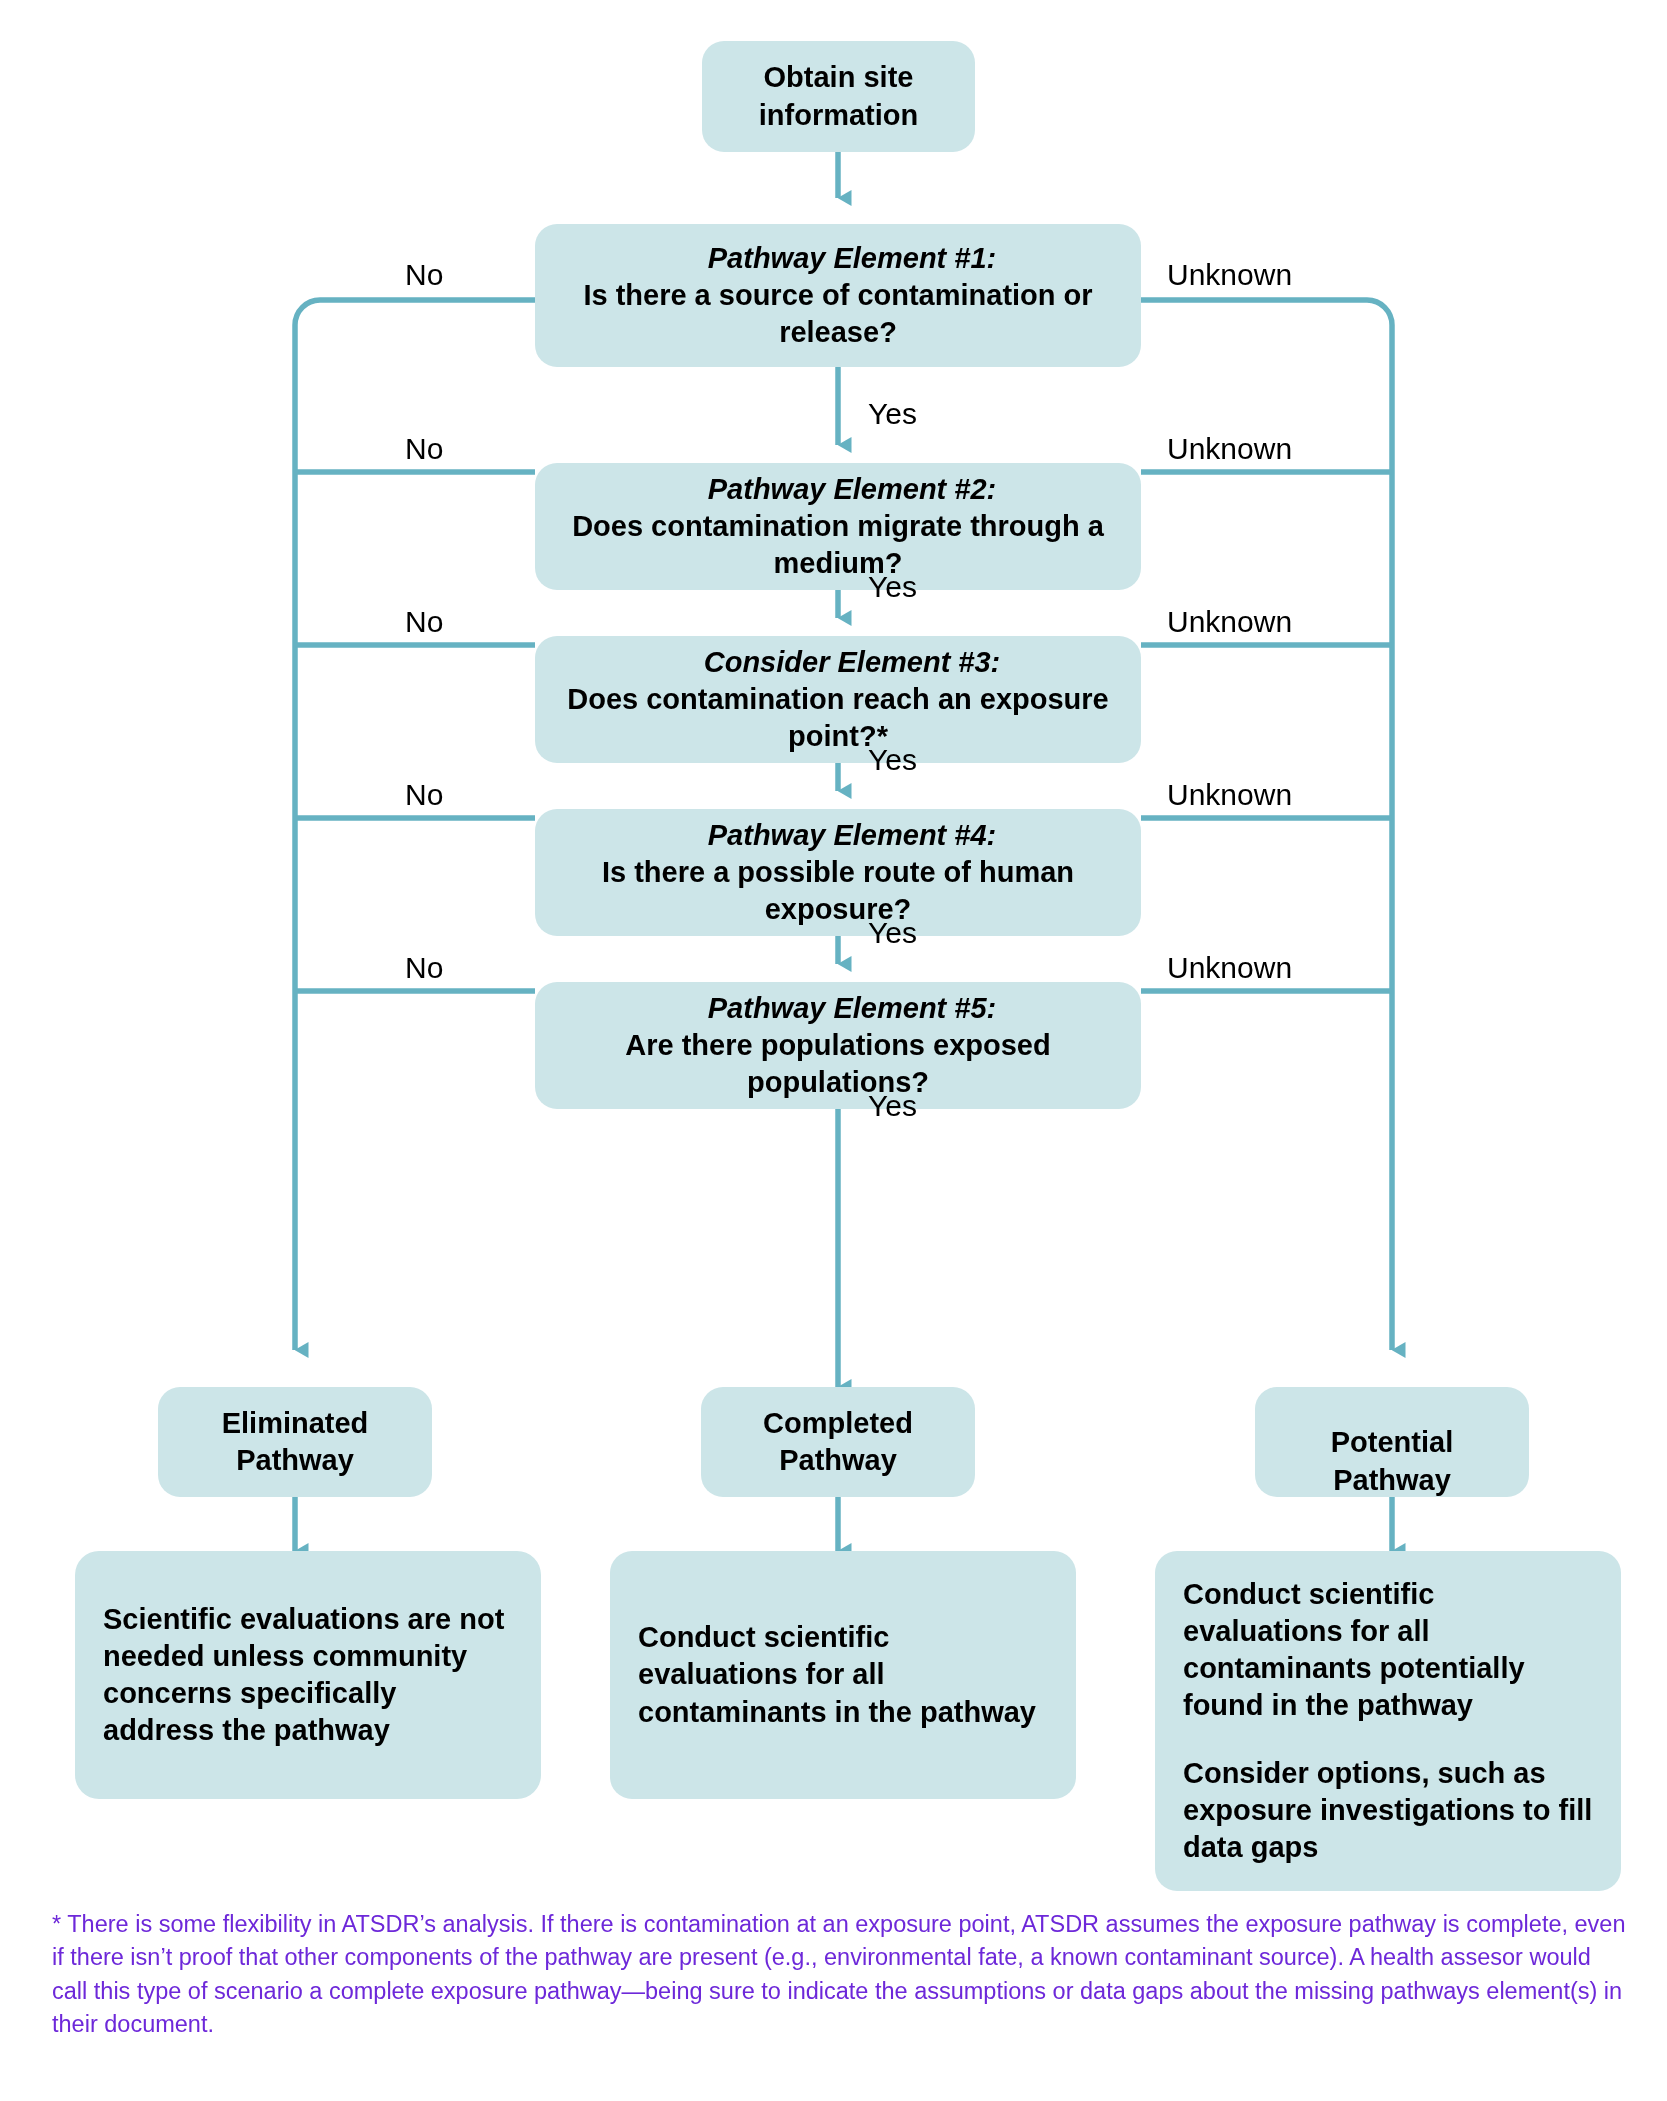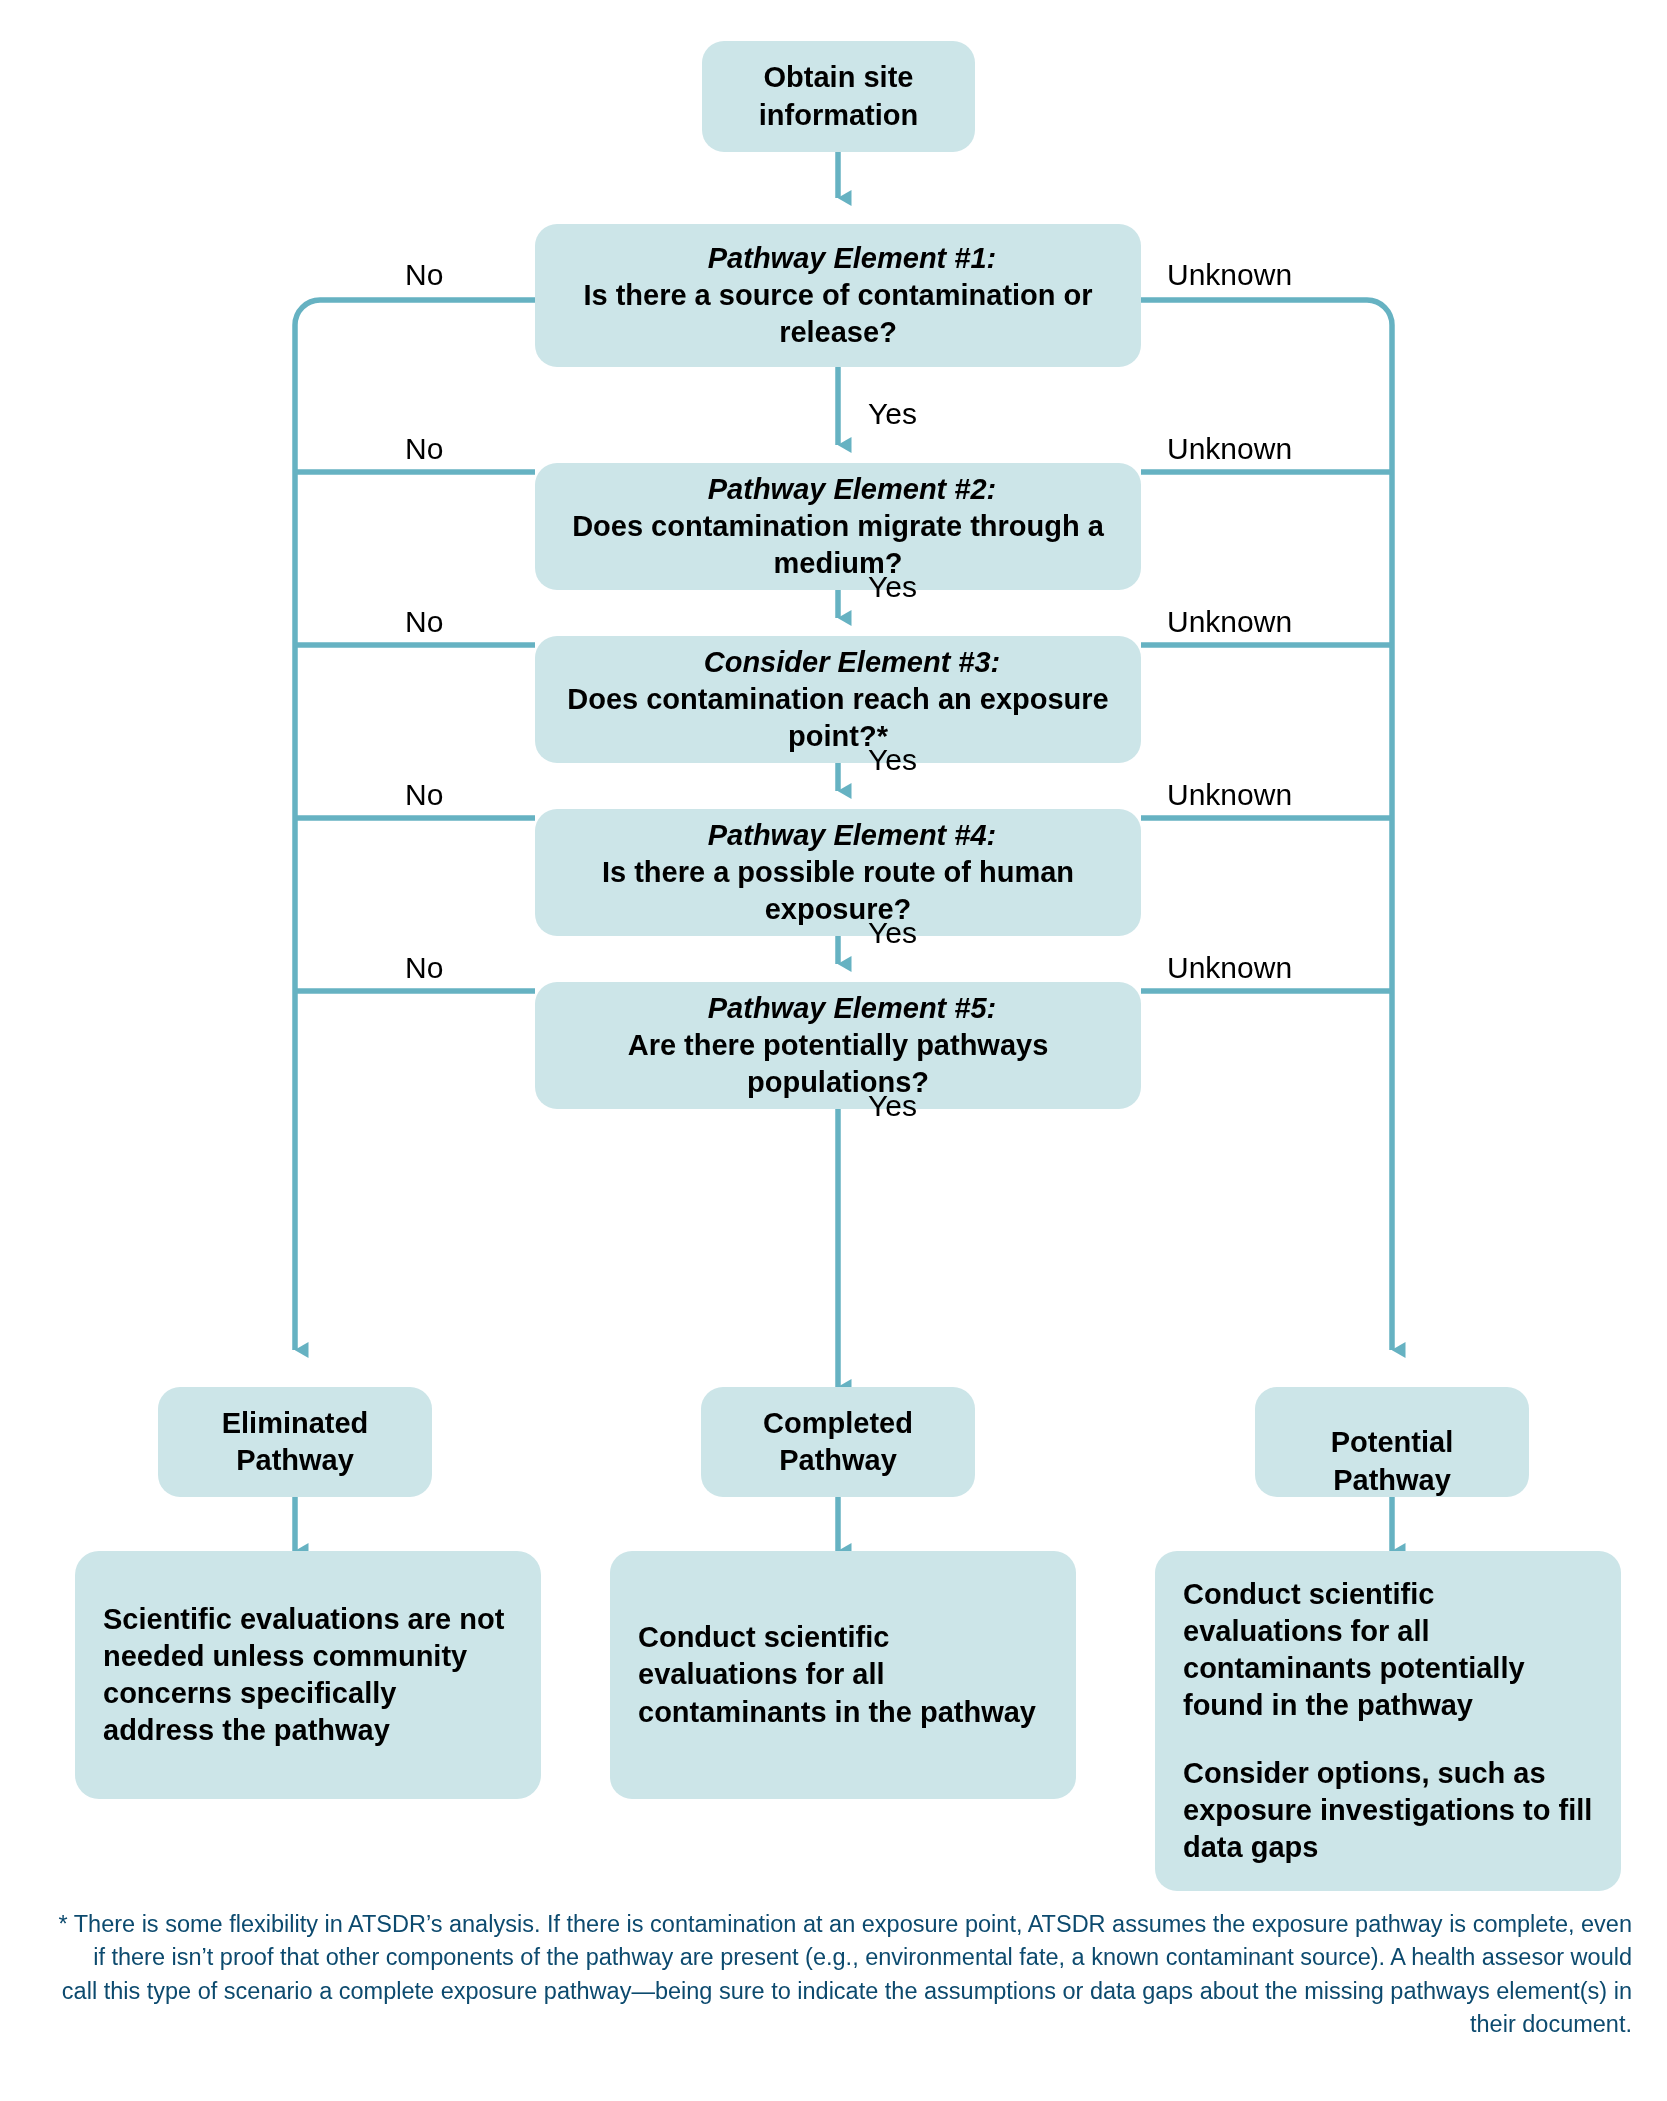--- a/index.html
+++ b/index.html
@@ -54,23 +54,23 @@
     color: #000000;
     white-space: nowrap;
   }
   .footnote {
     position: absolute;
     left: 52px;
     top: 1908px;
     width: 1580px;
     font-size: 23.5px;
     line-height: 1.42;
-    color: #0c4a6e;
+    color: #6d28d9;
     font-weight: normal;
-    text-align: right;
+    text-align: left;
   }
   .para { margin: 0 0 16px 0; }
   .para:last-child { margin-bottom: 0; }
 </style>
 </head>
 <body>
 
 <div id="stage">
 
   <svg class="wires" viewBox="0 0 1667 2101" xmlns="http://www.w3.org/2000/svg">
@@ -144,21 +144,21 @@
   <div class="node center" style="left:535px; top:809px; width:606px; height:127px; font-size:29px; padding:0 22px;">
     <span class="ttl">Pathway Element #4:</span>
     <span class="qq">Is there a possible route of human exposure?</span>
   </div>
   <div class="edge-label" style="left:405px; top:778px; font-size:30px;">No</div>
   <div class="edge-label" style="left:1167px; top:778px; font-size:30px;">Unknown</div>
   <div class="edge-label" style="left:868px; top:916px; font-size:30px;">Yes</div>
 
   <div class="node center" style="left:535px; top:982px; width:606px; height:127px; font-size:29px; padding:0 22px;">
     <span class="ttl">Pathway Element #5:</span>
-    <span class="qq">Are there potentially pathways populations?</span>
+    <span class="qq">Are there populations exposed populations?</span>
   </div>
   <div class="edge-label" style="left:405px; top:951px; font-size:30px;">No</div>
   <div class="edge-label" style="left:1167px; top:951px; font-size:30px;">Unknown</div>
   <div class="edge-label" style="left:868px; top:1089px; font-size:30px;">Yes</div>
 
   <div class="node center" style="left:158px; top:1387px; width:274px; height:110px; font-size:29px;">
     <span style="white-space:pre-line;">Eliminated
 Pathway</span>
   </div>
 

